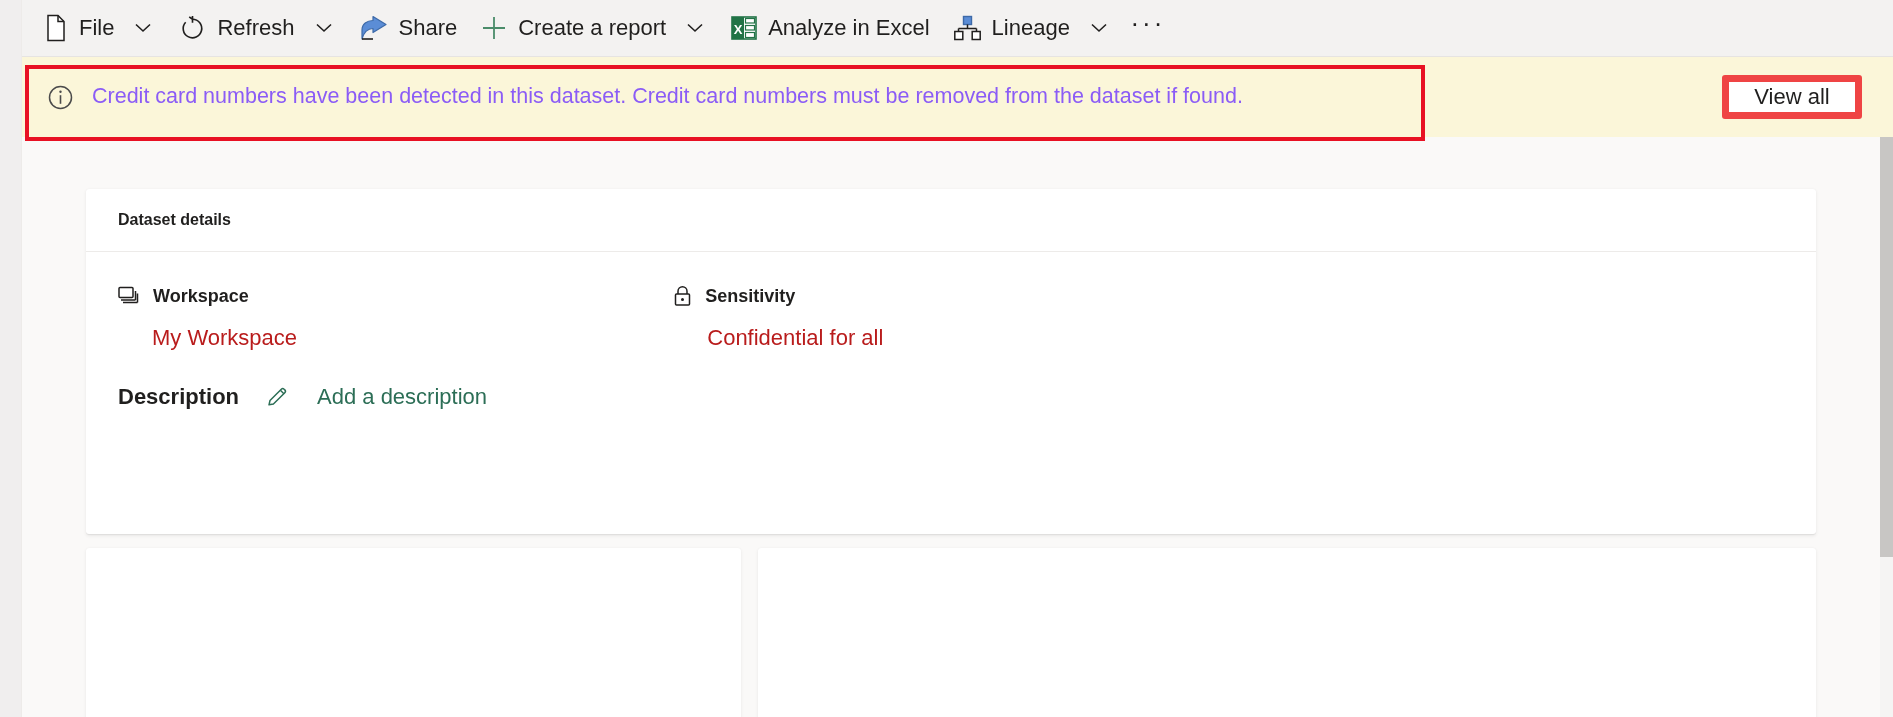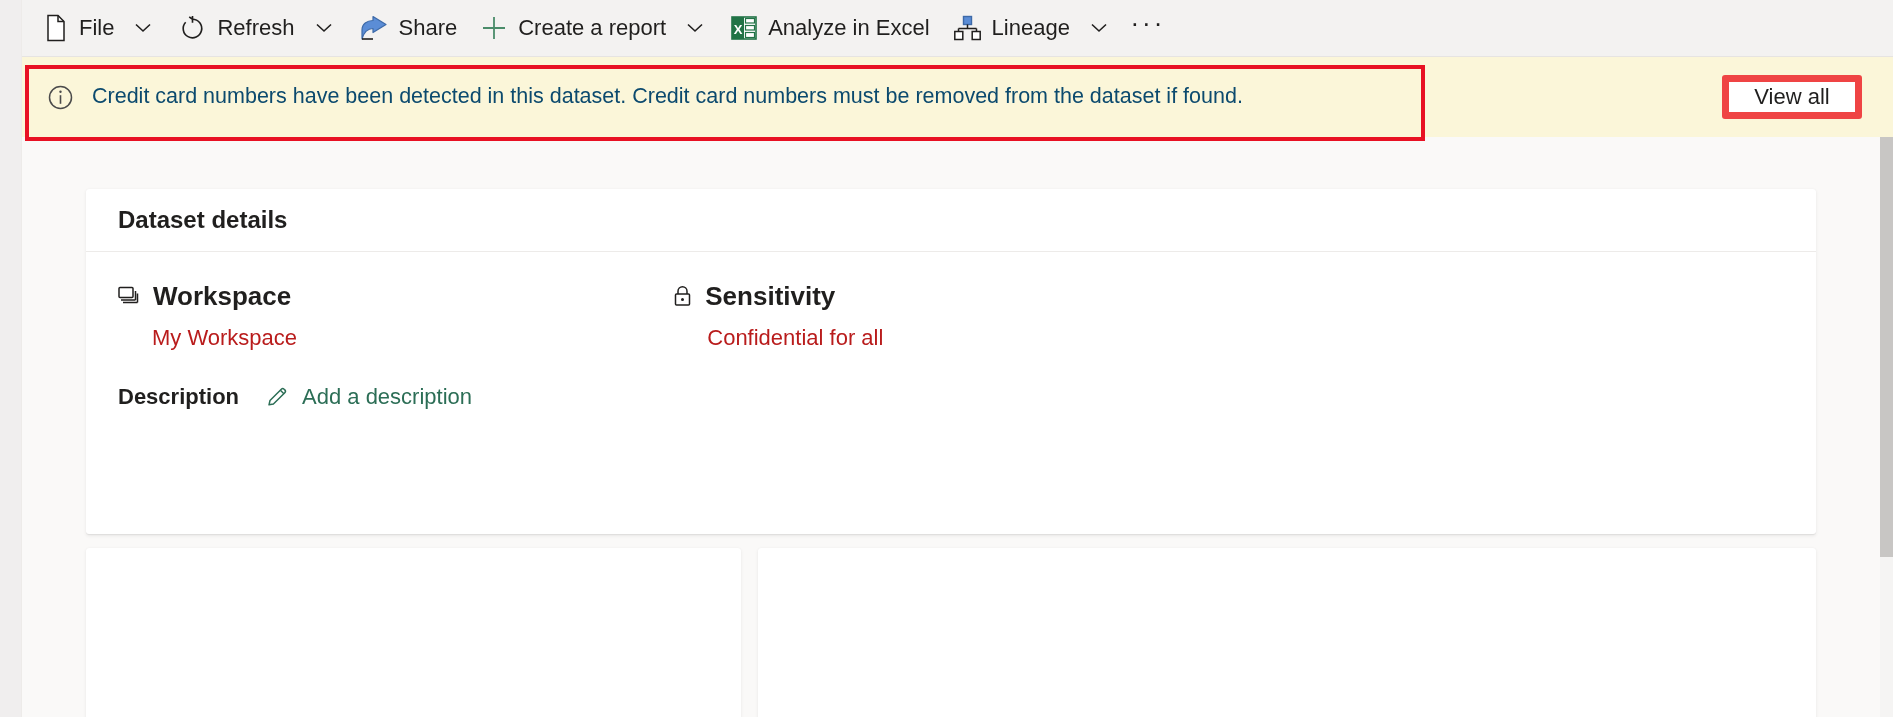--- a/index.html
+++ b/index.html
@@ -79,21 +79,21 @@
   .banner-inner {
     display: flex;
     align-items: center;
     height: 100%;
     padding-left: 26px;
     gap: 19px;
     flex: 1;
   }
   .banner-text {
     font-size: 21.5px;
-    color: #0c4a6e;
+    color: #8b5cf6;
     line-height: 1;
     white-space: nowrap;
   }
   .info-ic { flex: 0 0 auto; }
 
   .viewall-wrap {
     display: flex;
     align-items: center;
     padding-right: 31px;
   }
@@ -142,41 +142,41 @@
     width: 1730px; height: 345px;
   }
   .card-header {
     height: 63px;
     display: flex;
     align-items: center;
     padding-left: 32px;
     border-bottom: 1px solid #edebe9;
   }
   .card-title {
-    font-size: 24px;
+    font-size: 16px;
     font-weight: 600;
     color: #201f1e;
     line-height: 1;
   }
 
   .card-body { padding: 30px 32px 0 32px; }
 
   .meta-row {
     display: flex;
     width: 100%;
   }
   .meta-col { width: 33.33%; }
   .meta-head {
     display: flex;
     align-items: center;
     gap: 13px;
     height: 28px;
   }
   .meta-label {
-    font-size: 26px;
+    font-size: 18px;
     font-weight: 600;
     color: #201f1e;
     line-height: 1;
   }
   .meta-value {
     font-size: 22px;
     color: #b91c1c;
     line-height: 1;
     margin-top: 17px;
     padding-left: 34px;
@@ -190,21 +190,21 @@
   }
   .desc-label {
     font-size: 22px;
     font-weight: 600;
     color: #201f1e;
     line-height: 1;
   }
   .desc-link {
     display: flex;
     align-items: center;
-    gap: 13px;
+    gap: 28px;
     color: #2c6e56;
     font-size: 22px;
     cursor: pointer;
     line-height: 1;
   }
 
   
   .bottom-left {
     position: absolute;
     left: 64px; top: 411px;

